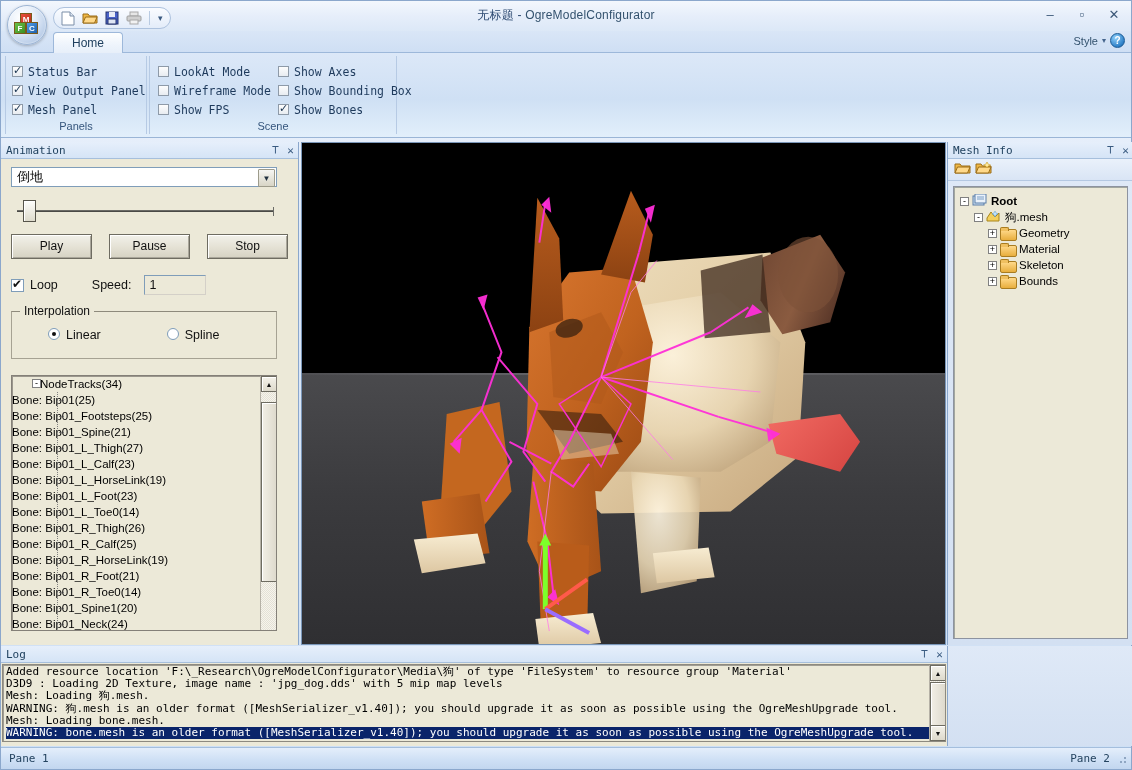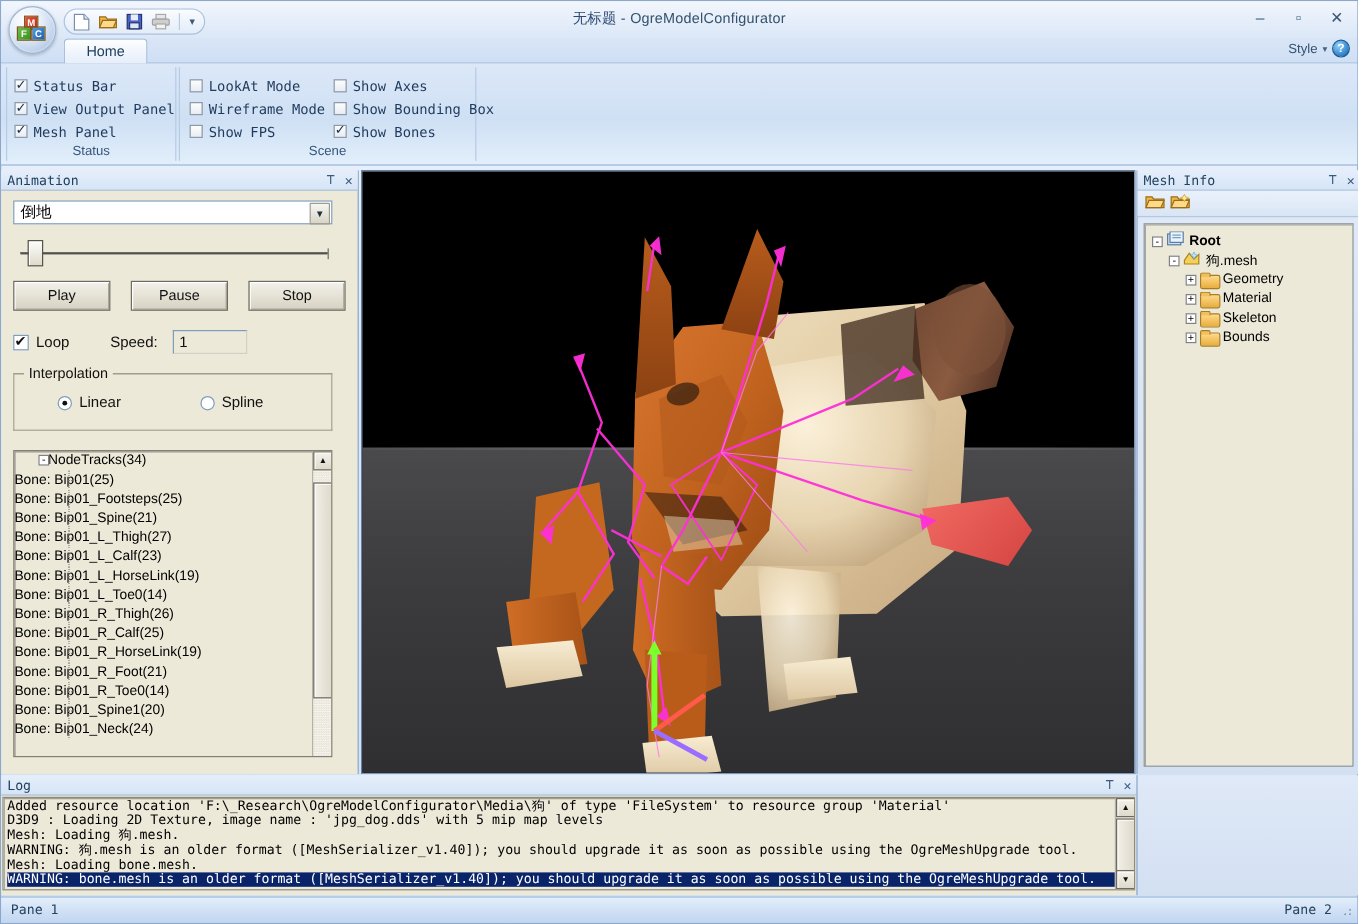--- a/index.html
+++ b/index.html
@@ -203,21 +203,21 @@
 
   .groupbox {
     position:relative; margin-top:16px; width:266px; height:48px;
     border:1px solid #a6a293; border-top-color:#8e8a7c;
   }
   .groupbox .gb-title {
     position:absolute; left:8px; top:-8px; background:#ece9d8;
     padding:0 4px; font-size:12px; color:#111;
   }
   .radios { position:absolute; left:36px; top:16px; display:flex; gap:66px; }
-  .radio { display:flex; align-items:flex-end; gap:6px; }
+  .radio { display:flex; align-items:flex-start; gap:6px; }
   .rdot {
     width:12px; height:12px; border-radius:50%;
     background:#fff; border:1px solid #7f9db9; position:relative; flex:none;
   }
   .rdot.on::after {
     content:""; position:absolute; left:3px; top:3px; width:4px; height:4px;
     border-radius:50%; background:#111;
   }
 
   
@@ -446,21 +446,21 @@
         </div>
         <div class="chkrow">
           <span class="chk on"></span>
           <span class="chk-label">View Output Panel</span>
         </div>
         <div class="chkrow">
           <span class="chk on"></span>
           <span class="chk-label">Mesh Panel</span>
         </div>
       </div>
-      <div class="rgroup-label">Status</div>
+      <div class="rgroup-label">Panels</div>
     </div>
 
     <div class="rgroup g2">
       <div class="col c2b">
         <div class="chkrow">
           <span class="chk"></span>
           <span class="chk-label">Show Axes</span>
         </div>
         <div class="chkrow">
           <span class="chk"></span>
@@ -539,20 +539,21 @@
           <div class="tnode root" style="position:relative;">
             <span class="expander">-</span>
             <span>NodeTracks(34)</span>
           </div>
         <div class="tnode leaf">Bone: Bip01(25)</div>
             <div class="tnode leaf">Bone: Bip01_Footsteps(25)</div>
             <div class="tnode leaf">Bone: Bip01_Spine(21)</div>
             <div class="tnode leaf">Bone: Bip01_L_Thigh(27)</div>
             <div class="tnode leaf">Bone: Bip01_L_Calf(23)</div>
             <div class="tnode leaf">Bone: Bip01_L_HorseLink(19)</div>
+            <div class="tnode leaf">Bone: Bip01_L_Foot(23)</div>
             <div class="tnode leaf">Bone: Bip01_L_Toe0(14)</div>
             <div class="tnode leaf">Bone: Bip01_R_Thigh(26)</div>
             <div class="tnode leaf">Bone: Bip01_R_Calf(25)</div>
             <div class="tnode leaf">Bone: Bip01_R_HorseLink(19)</div>
             <div class="tnode leaf">Bone: Bip01_R_Foot(21)</div>
             <div class="tnode leaf">Bone: Bip01_R_Toe0(14)</div>
             <div class="tnode leaf">Bone: Bip01_Spine1(20)</div>
             <div class="tnode leaf">Bone: Bip01_Neck(24)</div>
           </div>
         <div class="vscroll">

